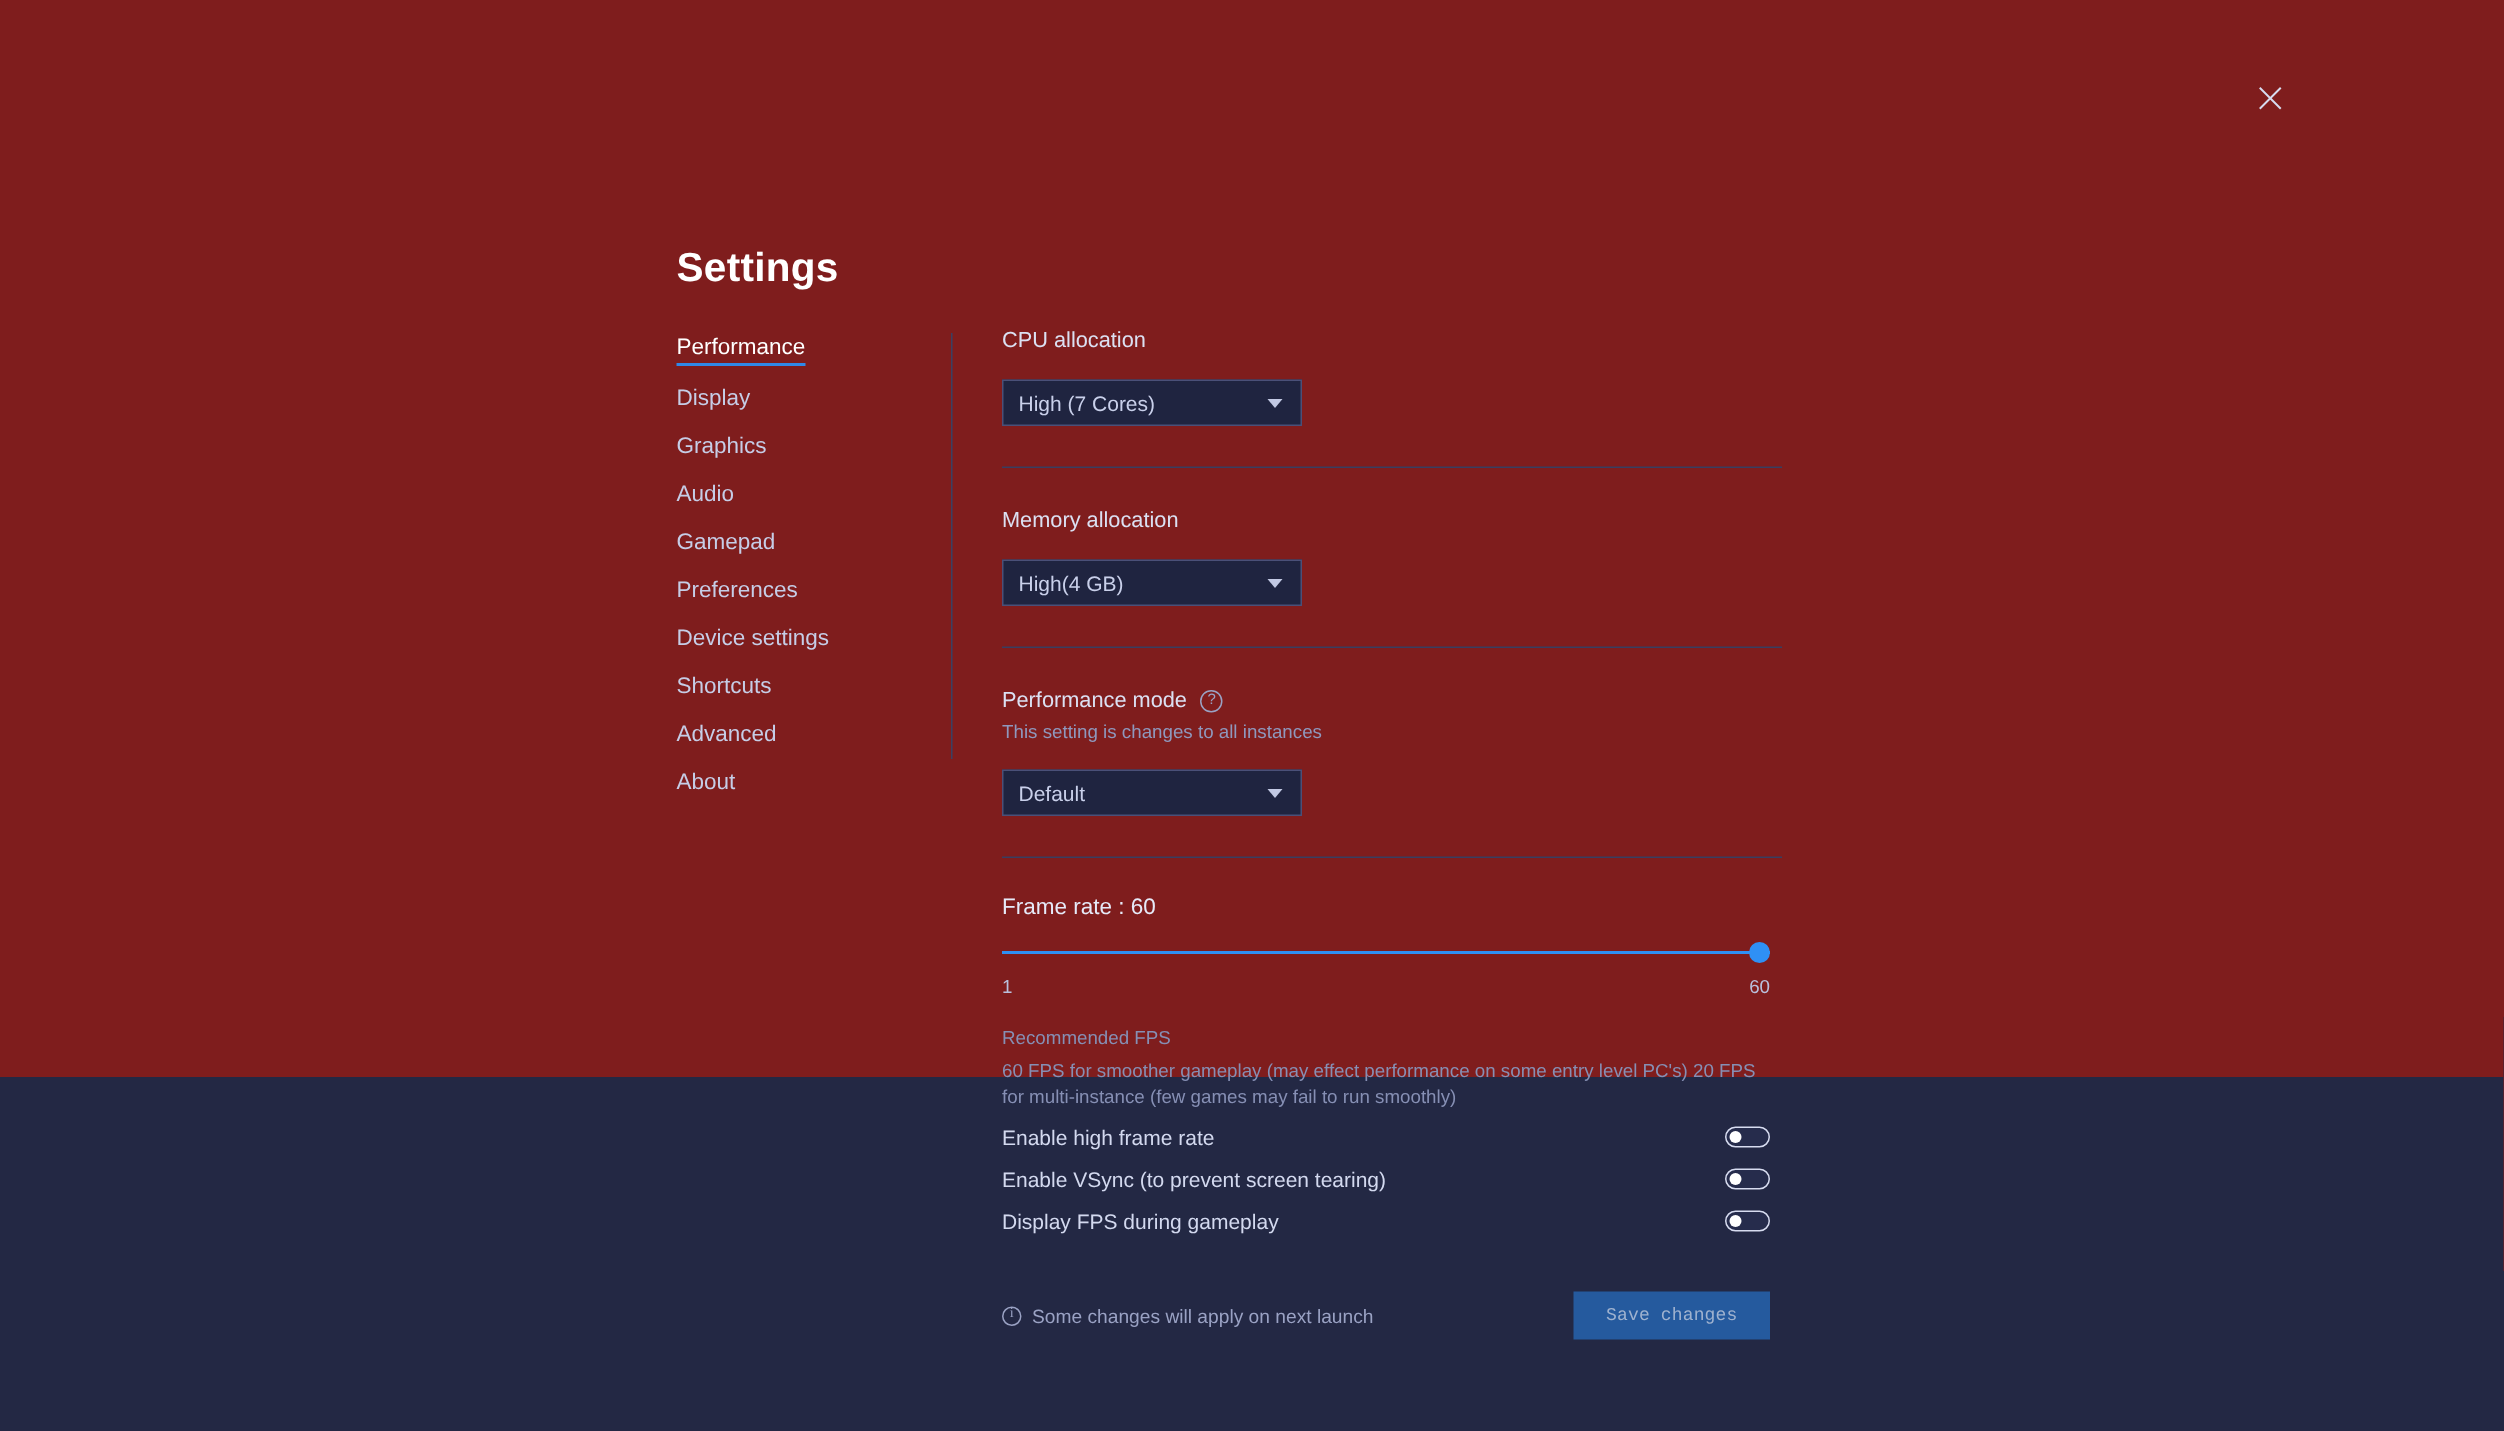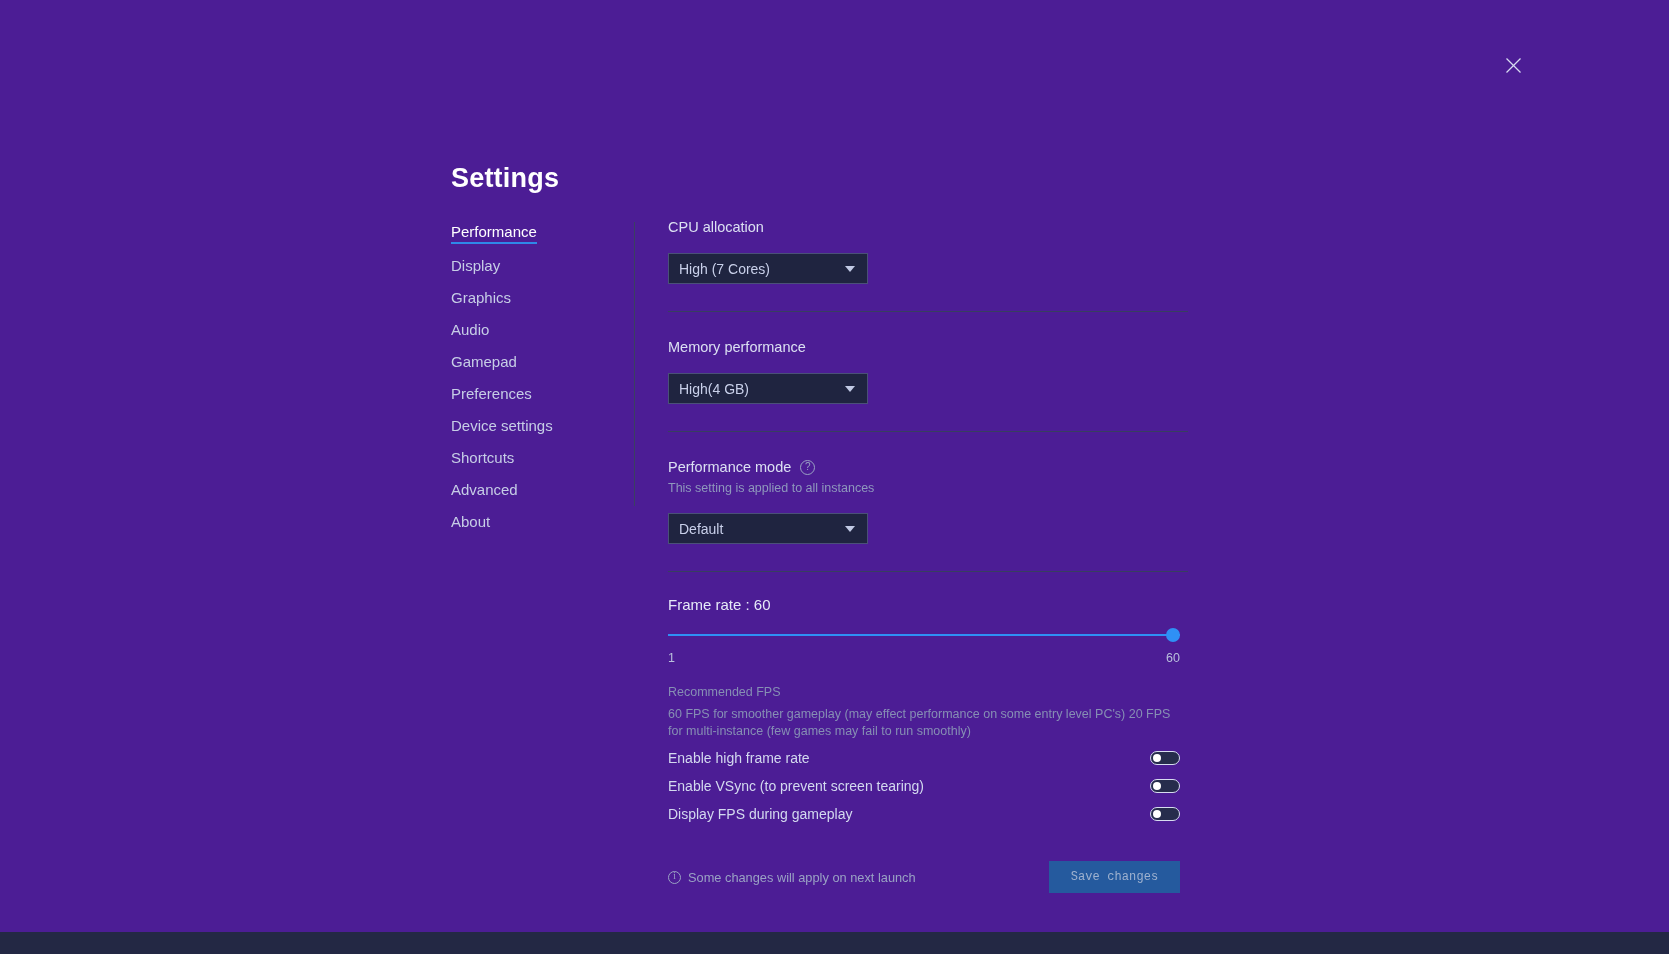--- a/index.html
+++ b/index.html
@@ -13,22 +13,22 @@
   body {
     background: #232844;
     font-family: "Liberation Sans", sans-serif;
     color: #d7dcf0;
     -webkit-font-smoothing: antialiased;
   }
 
   .app-window {
     position: relative;
     width: 1669px;
-    height: 932px;
-    background: #4c1d95;
+    height: 718px;
+    background: #7f1d1d;
   }
 
   
   .close-btn {
     position: absolute;
     top: 52px;
     right: 143px;
     width: 26px;
     height: 26px;
     display: flex;
@@ -329,34 +329,34 @@
     <section class="section sec-cpu">
       <div class="field-label">CPU allocation</div>
       <div class="select-box">
         <span class="select-value">High (7 Cores)</span>
         <span class="caret"></span>
       </div>
     </section>
     <div class="h-divider"></div>
 
     <section class="section sec-mem">
-      <div class="field-label">Memory performance</div>
+      <div class="field-label">Memory allocation</div>
       <div class="select-box">
         <span class="select-value">High(4 GB)</span>
         <span class="caret"></span>
       </div>
     </section>
     <div class="h-divider"></div>
 
     <section class="section sec-perf">
       <div class="label-row">
         <span class="field-label">Performance mode</span>
         <span class="help-icon">?</span>
       </div>
-      <div class="field-sub">This setting is applied to all instances</div>
+      <div class="field-sub">This setting is changes to all instances</div>
       <div class="select-box">
         <span class="select-value">Default</span>
         <span class="caret"></span>
       </div>
     </section>
     <div class="h-divider"></div>
 
     <section class="section sec-frame">
       <div class="frame-title">Frame rate : 60</div>
 

